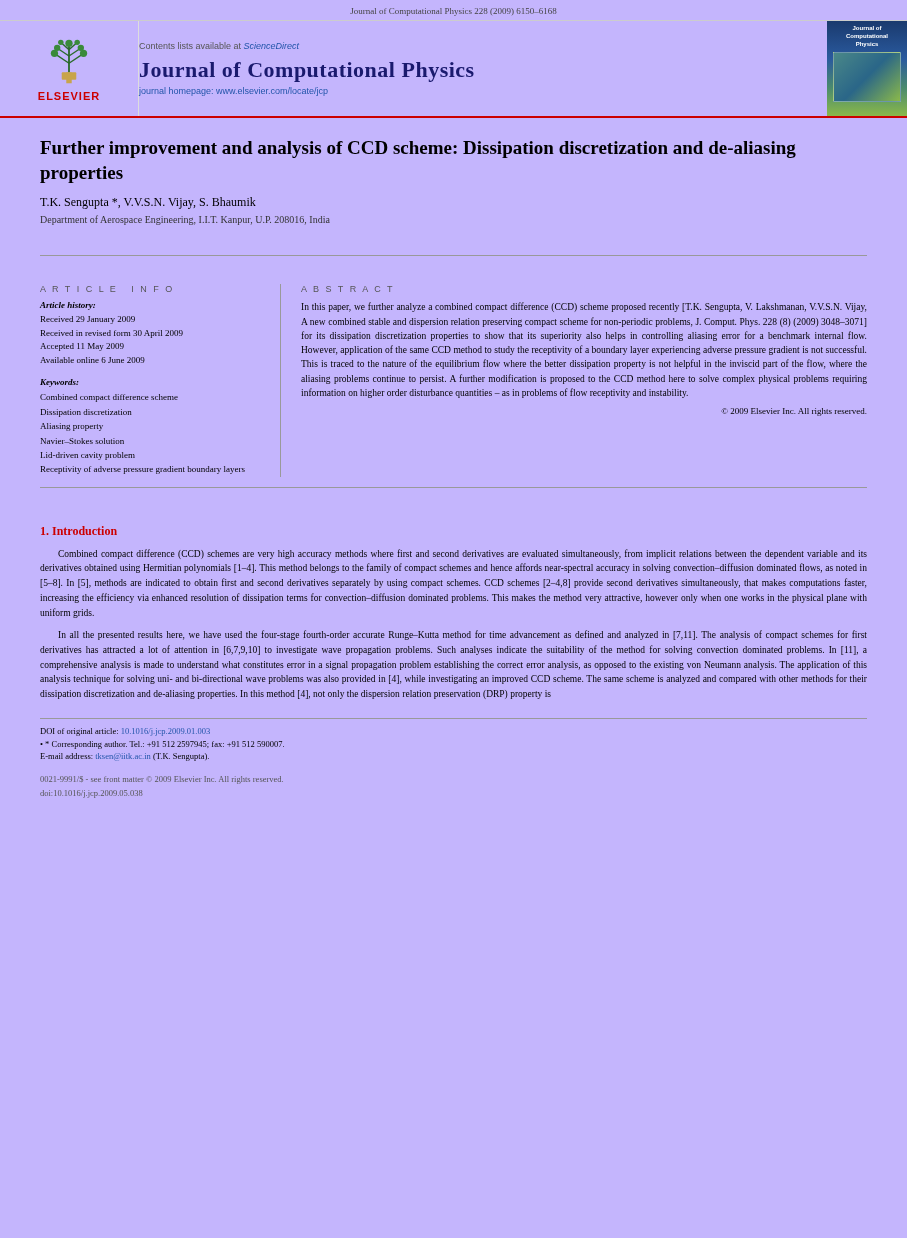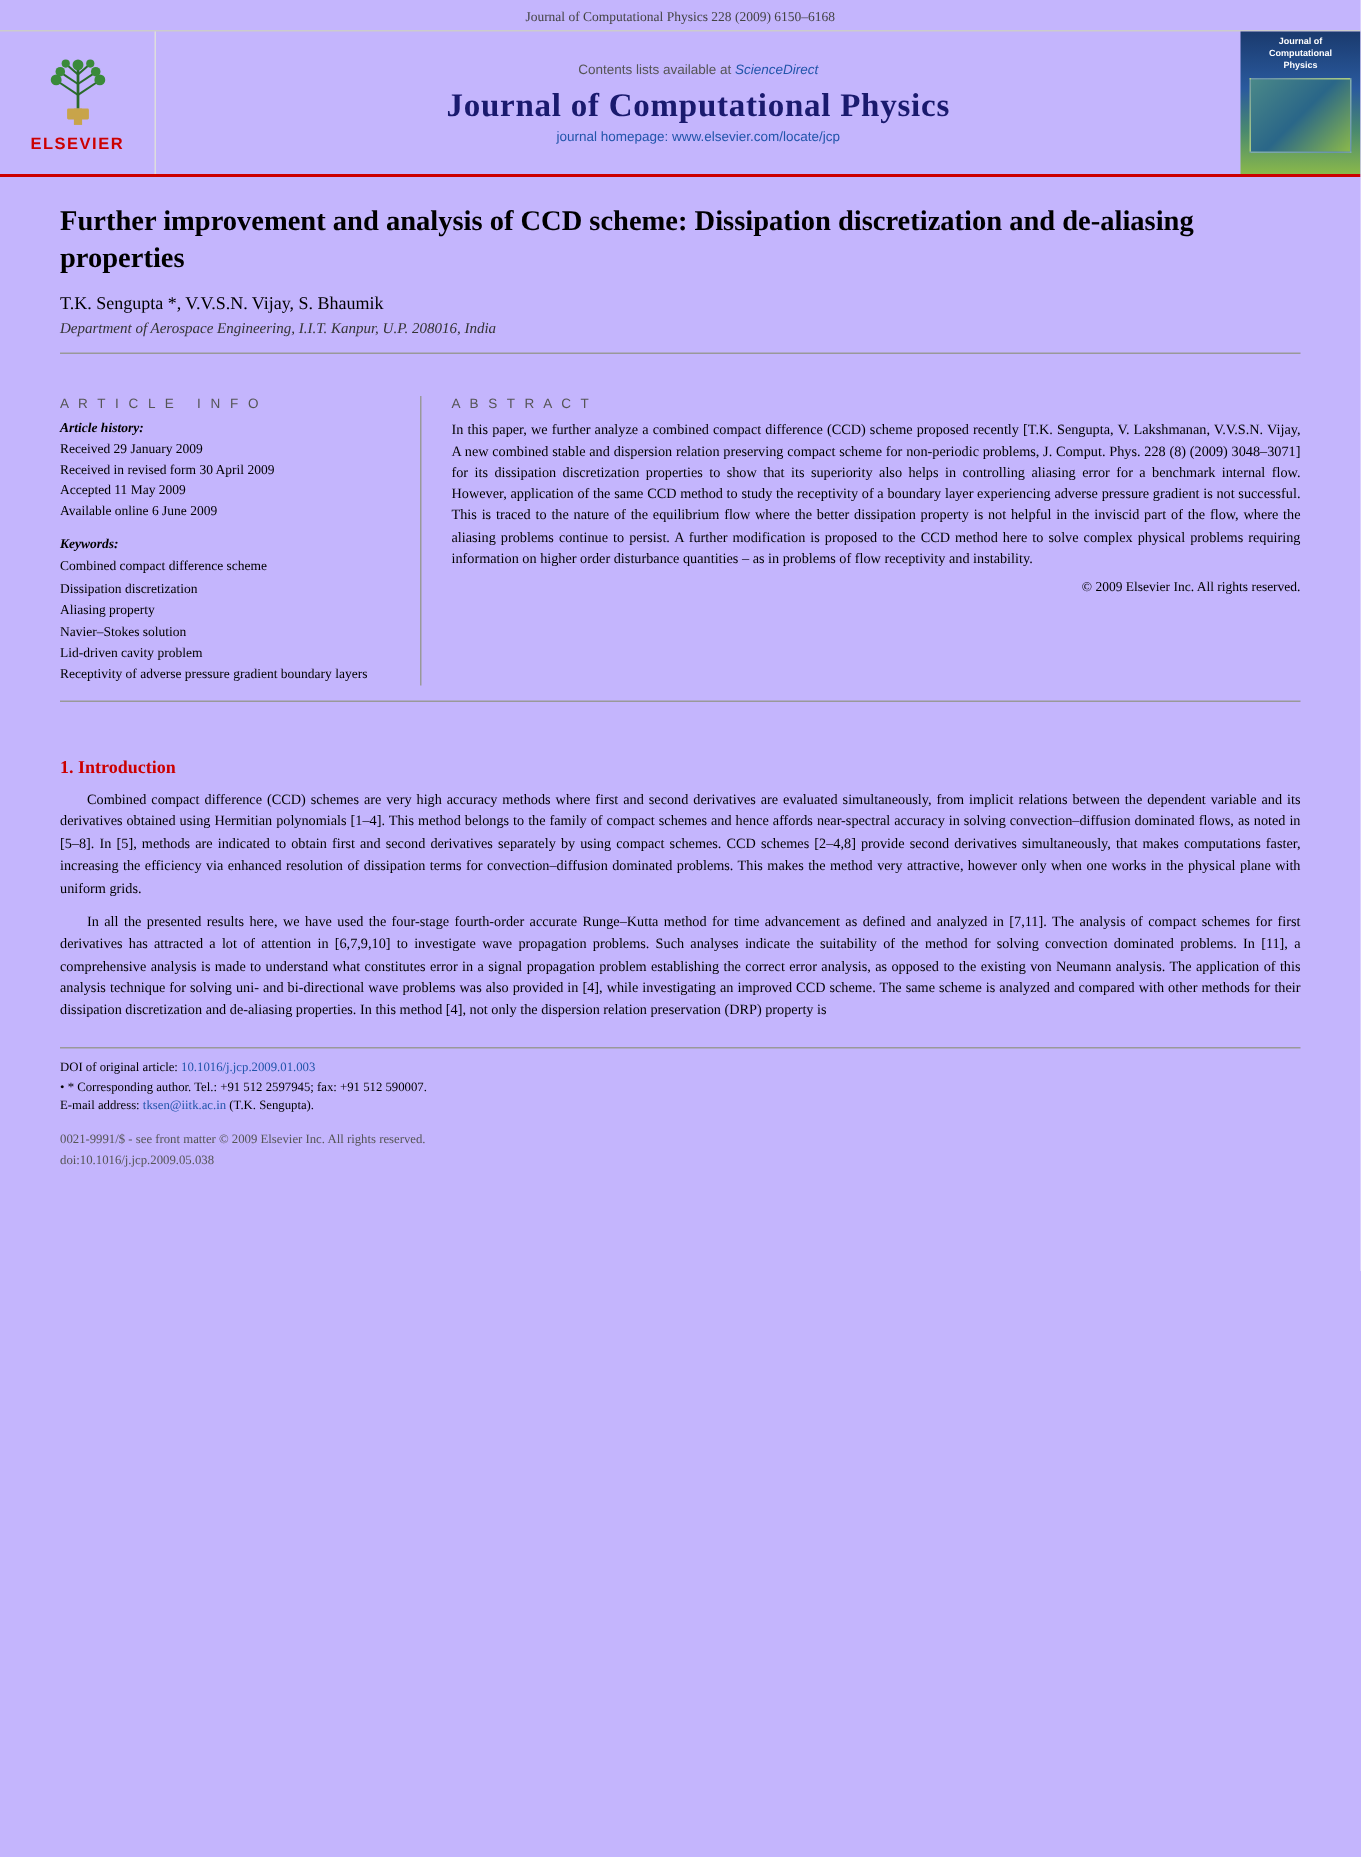--- a/index.html
+++ b/index.html
@@ -30,21 +30,21 @@
 
     
     .journal-header {
       display: flex;
       align-items: stretch;
       border-bottom: 2px solid #c00;
       padding: 0;
     }
 
     .elsevier-logo-area {
-      width: 104px;
+      width: 139px;
       min-height: 95px;
       display: flex;
       flex-direction: column;
       align-items: center;
       justify-content: center;
       border-right: 1px solid #ddd;
       padding: 8px;
     }
 
     .elsevier-tree-icon {
@@ -58,21 +58,21 @@
       color: #c00;
       letter-spacing: 1px;
       margin-top: 4px;
       font-family: Arial, sans-serif;
     }
 
     .journal-title-area {
       flex: 1;
       display: flex;
       flex-direction: column;
-      align-items: center;
+      align-items: flex-start;
       justify-content: center;
       padding: 10px 0;
     }
 
     .contents-line {
       font-size: 9px;
       color: #555;
       font-family: Arial, sans-serif;
       margin-bottom: 6px;
     }
@@ -141,23 +141,22 @@
     }
 
     .authors {
       font-size: 12px;
       color: #000;
       margin-bottom: 4px;
     }
 
     .affiliation {
       font-size: 10px;
-      font-style: italic;
       color: #333;
-      margin-bottom: 10px;
+      margin-bottom: 30px;
     }
 
     .divider-line {
       border: none;
       border-top: 1px solid #999;
       margin: 10px 0;
     }
 
     
     .article-columns {

